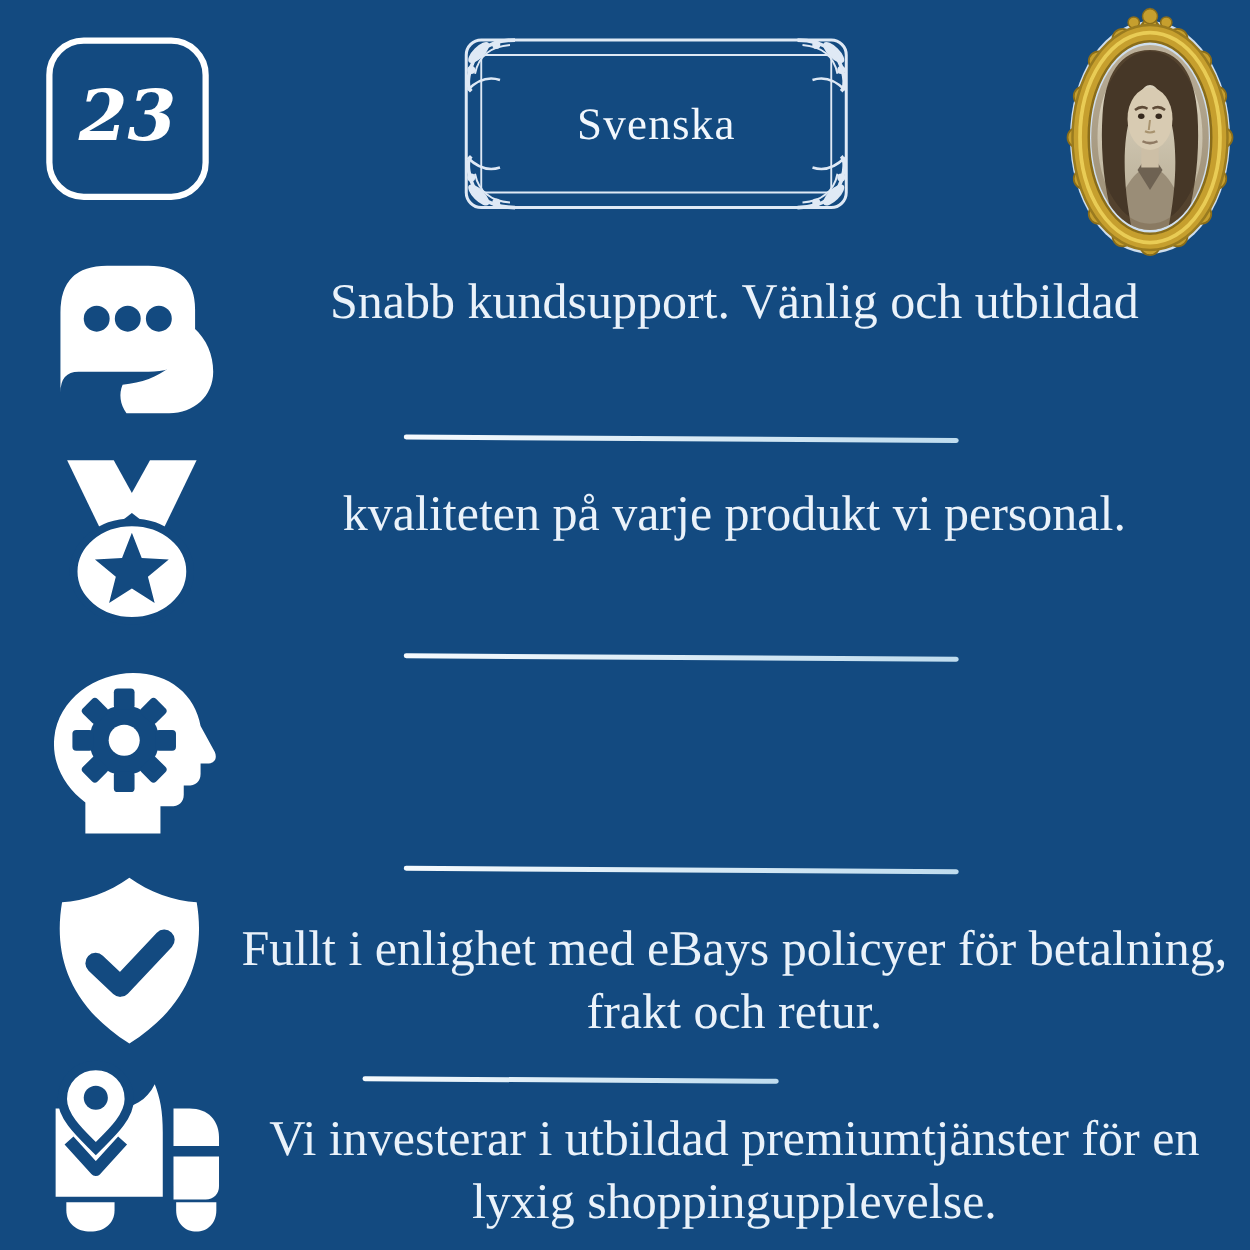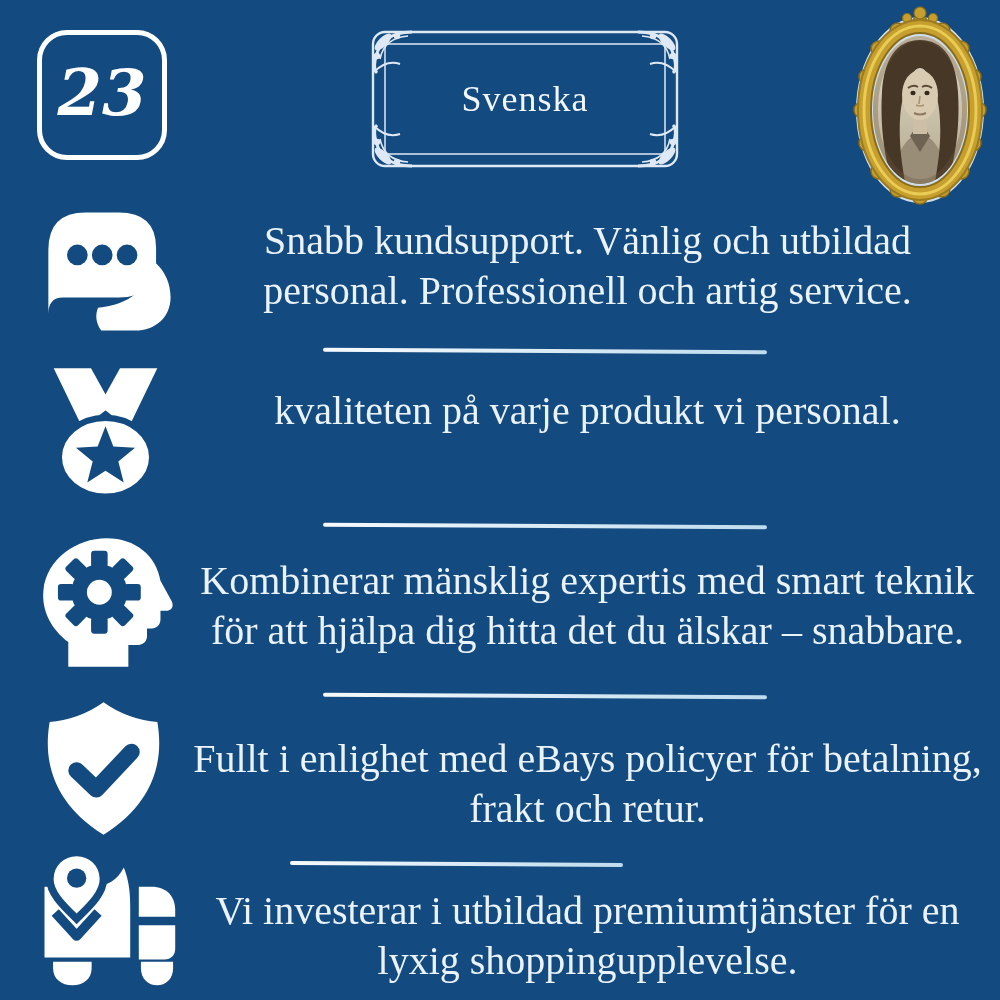--- a/index.html
+++ b/index.html
@@ -12,21 +12,21 @@
   }
   
   .badge{
     position:absolute;left:37px;top:30px;width:130px;height:130px;
     border:5px solid #ffffff;border-radius:30px;
     display:flex;align-items:center;justify-content:center;box-sizing:border-box;
   }
   .badge-num{
     font-family:"DejaVu Serif", serif;
     font-weight:bold;font-style:italic;
-    font-size:64px;color:#ffffff;line-height:1;
+    font-size:56px;color:#ffffff;line-height:1;
     transform:translateY(-2px);
   }
   
   .title-frame{position:absolute;left:368px;top:27px;width:314px;height:144px;}
   .title-frame svg{position:absolute;left:0;top:0;}
   .title-text{
     position:absolute;inset:0;display:flex;align-items:center;justify-content:center;
     font-size:36px;color:#f2f7fd;letter-spacing:1px;
   }
   
@@ -155,21 +155,20 @@
     <svg viewBox="0 0 140 140">
       <path d="M10 112 V50 Q10 14 46 14 H78 Q114 14 114 48 V62 Q114 96 78 96 H24 Q10 96 10 112 Z" fill="#ffffff"></path>
       <circle cx="38" cy="55" r="10" fill="#134a80"></circle>
       <circle cx="62" cy="55" r="10" fill="#134a80"></circle>
       <circle cx="86" cy="55" r="10" fill="#134a80"></circle>
       <path d="M58 106 C88 103 106 88 113 62 C123 71 128 83 128 96 C128 115 113 128 94 128 H61 C56 121 55 113 58 106 Z" fill="#ffffff"></path>
     </svg>
   </div>
   <div class="feature-text t1">
     <div>Snabb kundsupport. Vänlig och utbildad</div>
-    <div>personal. Professionell och artig service.</div>
   </div>
 
   <div class="divider d1"></div>
 
   <div class="icon i2">
     <svg viewBox="0 0 140 140">
       <path d="M20 6 H56 L76 42 L48 64 Z" fill="#ffffff"></path>
       <path d="M120 6 H84 L64 42 L92 64 Z" fill="#ffffff"></path>
       <ellipse cx="70" cy="92" rx="45" ry="38" fill="#ffffff" stroke="#134a80" stroke-width="6"></ellipse>
       <path d="M70 62 L77.6 81.5 L98.5 82.7 L82.4 96 L87.6 116.3 L70 105 L52.4 116.3 L57.6 96 L41.5 82.7 L62.4 81.5 Z" fill="#134a80"></path>
@@ -191,24 +190,20 @@
         <rect x="58" y="22" width="16" height="16" rx="3" transform="rotate(90 66 62)"></rect>
         <rect x="58" y="22" width="16" height="16" rx="3" transform="rotate(135 66 62)"></rect>
         <rect x="58" y="22" width="16" height="16" rx="3" transform="rotate(180 66 62)"></rect>
         <rect x="58" y="22" width="16" height="16" rx="3" transform="rotate(225 66 62)"></rect>
         <rect x="58" y="22" width="16" height="16" rx="3" transform="rotate(270 66 62)"></rect>
         <rect x="58" y="22" width="16" height="16" rx="3" transform="rotate(315 66 62)"></rect>
       </g>
       <circle cx="66" cy="62" r="12" fill="#ffffff"></circle>
     </svg>
   </div>
-  <div class="feature-text t3">
-    <div>Kombinerar mänsklig expertis med smart teknik</div>
-    <div>för att hjälpa dig hitta det du älskar – snabbare.</div>
-  </div>
 
   <div class="divider d3"></div>
 
   <div class="icon i4">
     <svg viewBox="0 0 140 140">
       <path d="M70 6 C85 17 105 24 122 25 C128 60 121 102 70 134 C19 102 12 60 18 25 C35 24 55 17 70 6 Z" fill="#ffffff"></path>
       <path d="M44 72 L63 90 L97 54" fill="none" stroke="#134a80" stroke-width="16" stroke-linecap="round" stroke-linejoin="round"></path>
     </svg>
   </div>
   <div class="feature-text t4">

